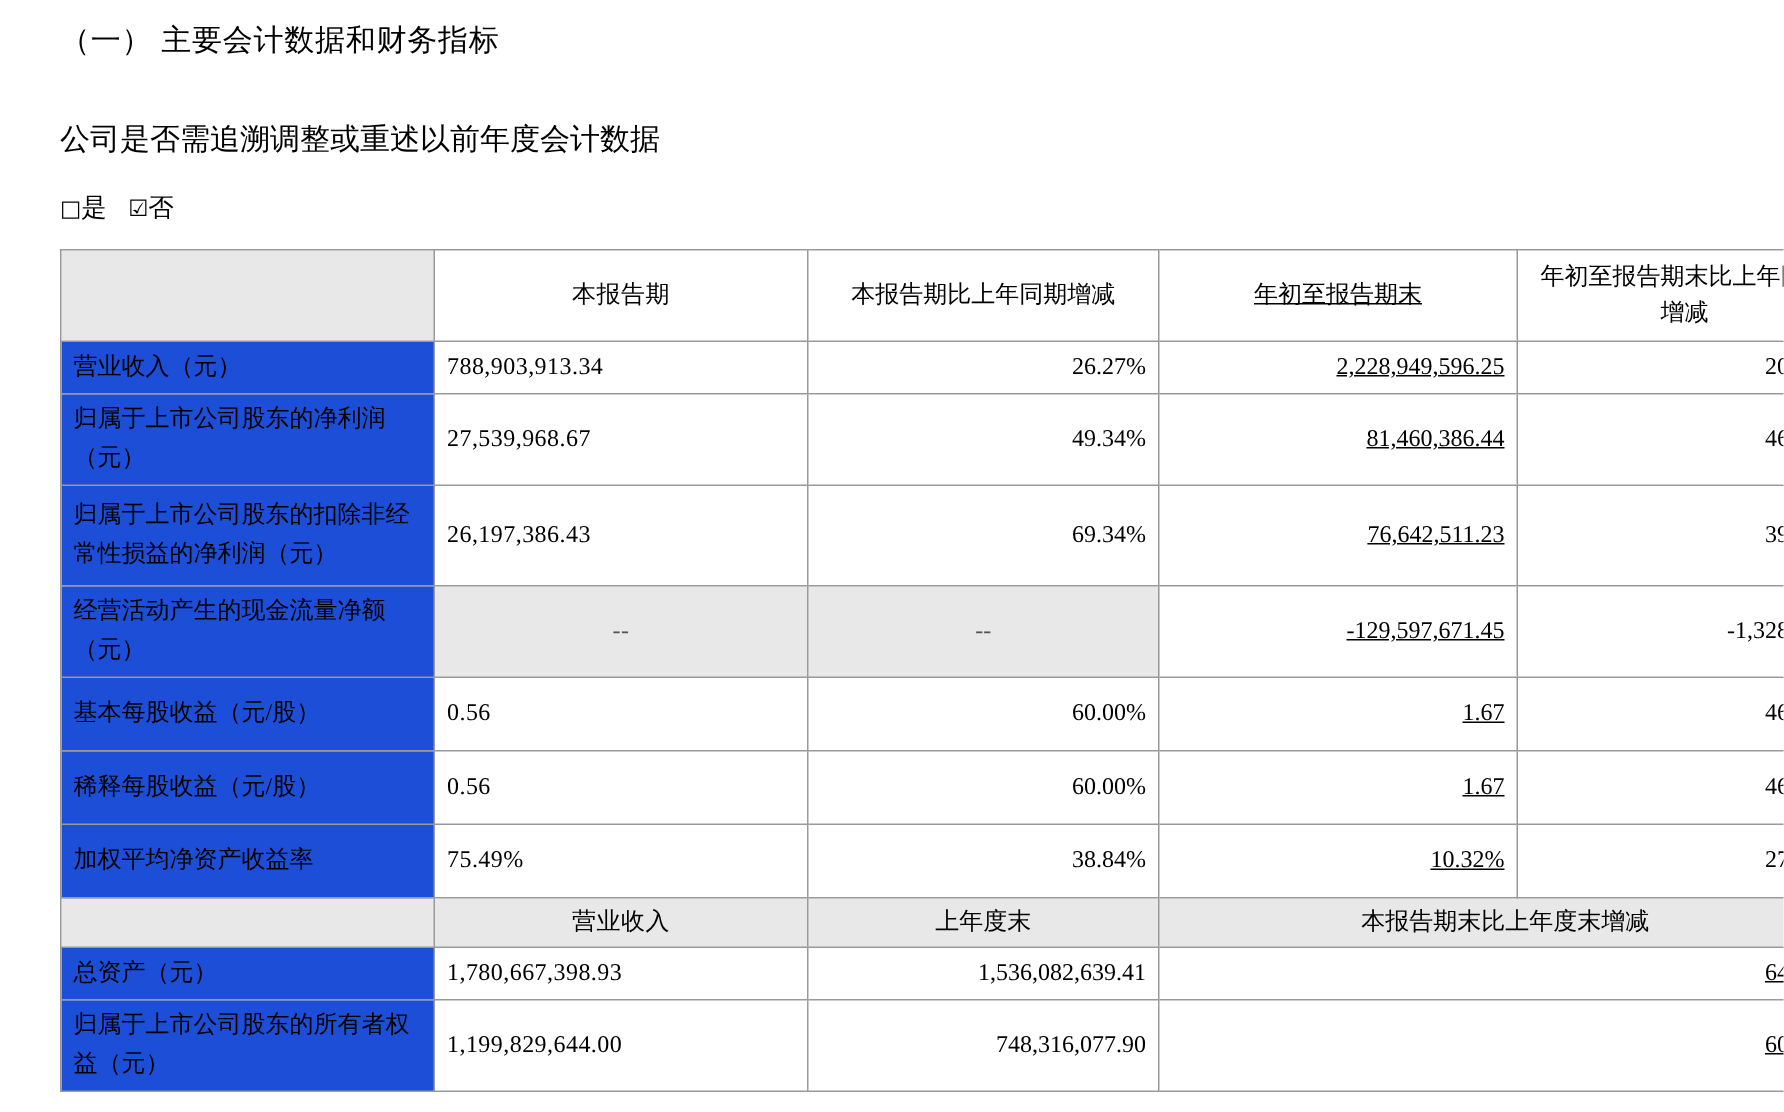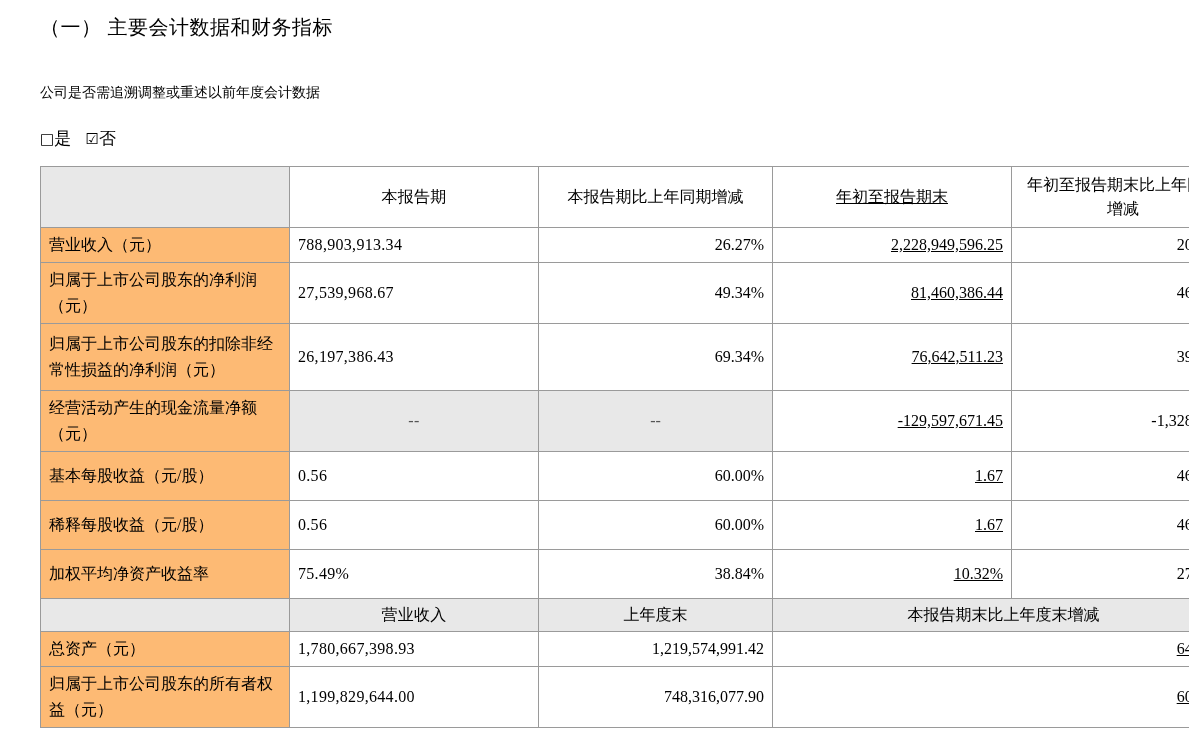--- a/index.html
+++ b/index.html
@@ -24,21 +24,21 @@
   .section-title {
     font-family: "Liberation Sans", "DejaVu Sans", sans-serif;
     font-weight: normal;
     font-size: 20px;
     letter-spacing: 0.5px;
     margin-top: 10px;
     margin-bottom: 0;
     line-height: 34px;
   }
   .question {
-    font-size: 14px;
+    font-size: 20px;
     line-height: 26px;
     margin-top: 36px;
   }
   .choices {
     font-size: 17px;
     line-height: 26px;
     margin-top: 20px;
     margin-bottom: 14px;
   }
   .choices .opt {
@@ -56,21 +56,21 @@
     font-size: 16px;
   }
   table.fin td, table.fin th {
     border: 1px solid #9a9a9a;
     padding: 4px 8px;
     vertical-align: middle;
     font-weight: normal;
   }
   .c-label {
     width: 232px;
-    background: #fdba74;
+    background: #1d4ed8;
     text-align: left;
     line-height: 26px;
   }
   .c-num {
     width: 232px;
     text-align: left;
     font-family: "Liberation Serif", serif;
     letter-spacing: 0.3px;
   }
   .c-num2 { width: 217px; text-align: right; }
@@ -178,21 +178,21 @@
       <tr>
         <td class="c-label hdr-shade"></td>
         <td class="hdr-shade c-num">营业收入</td>
         <td class="hdr-shade c-num2">上年度末</td>
         <td class="hdr-shade" colspan="2">本报告期末比上年度末增减</td>
       </tr>
 
       <tr>
         <td class="c-label">总资产（元）</td>
         <td class="c-num">1,780,667,398.93</td>
-        <td class="c-num2">1,219,574,991.42</td>
+        <td class="c-num2">1,536,082,639.41</td>
         <td class="c-num3" colspan="2" style="text-align:right;">64.69%</td>
       </tr>
 
       <tr class="tall">
         <td class="c-label">归属于上市公司股东的所有者权益（元）</td>
         <td class="c-num">1,199,829,644.00</td>
         <td class="c-num2">748,316,077.90</td>
         <td class="c-num3" colspan="2" style="text-align:right;">60.34%</td>
       </tr>
     </tbody>

